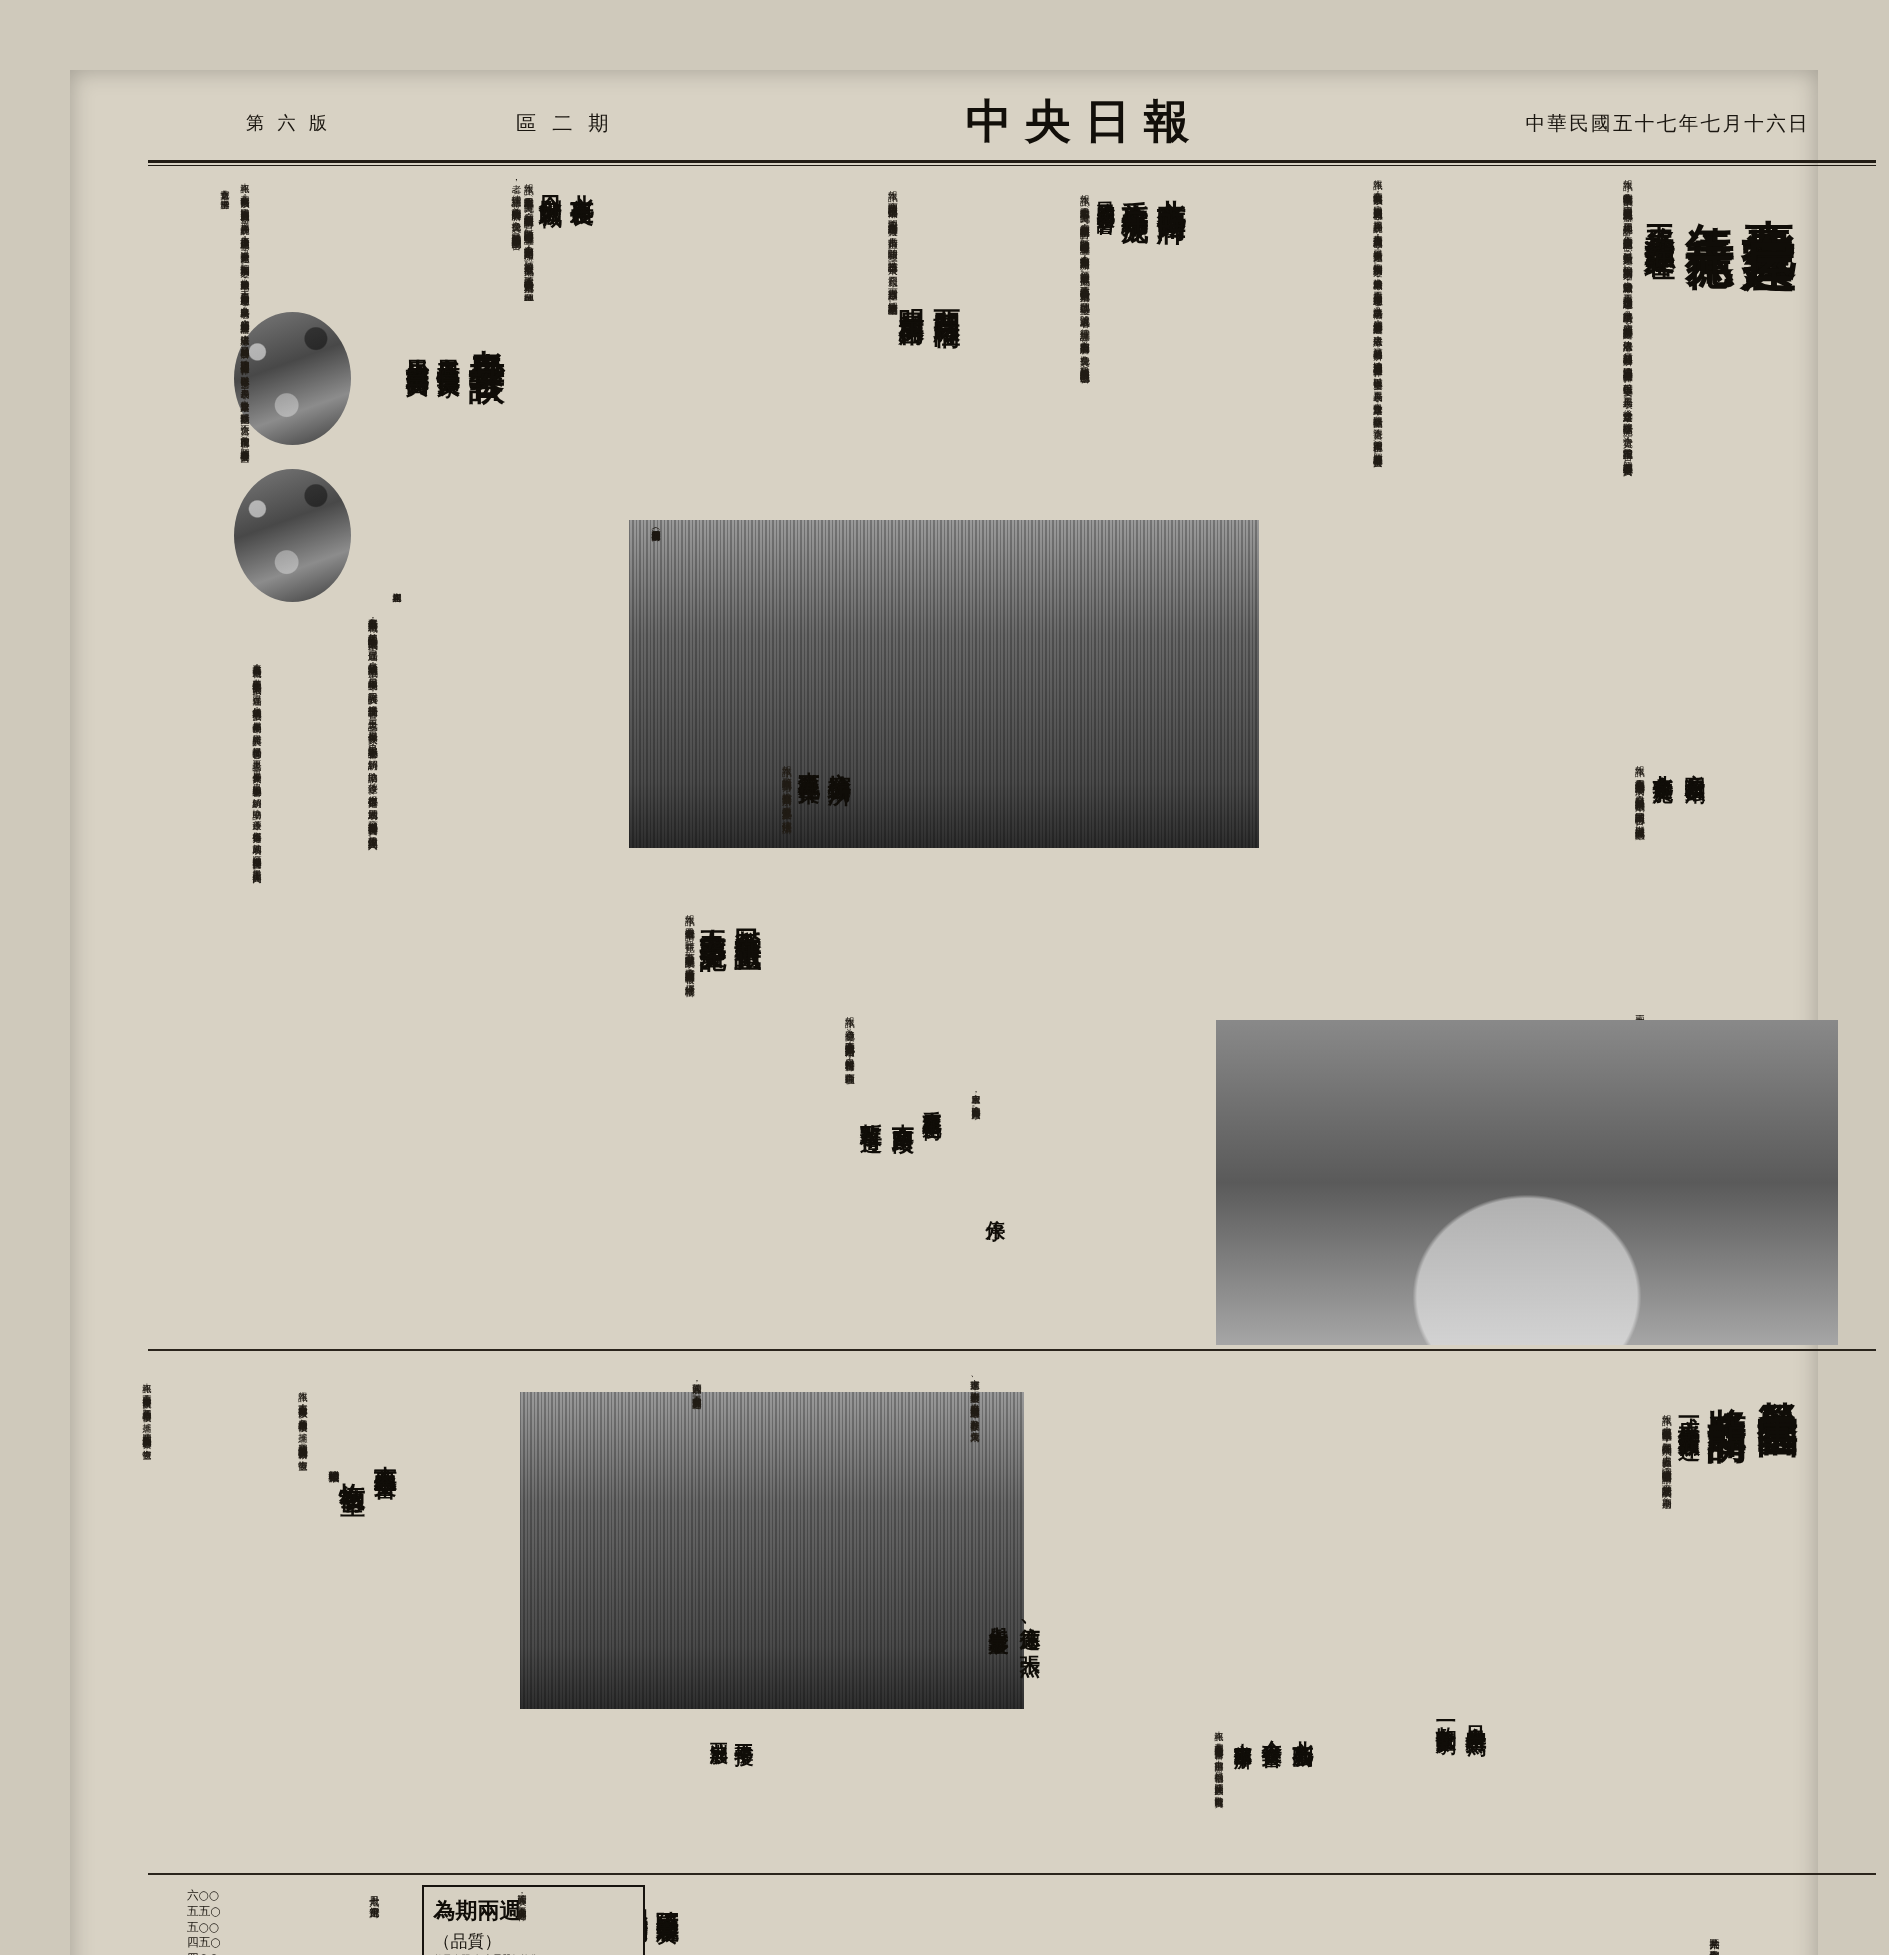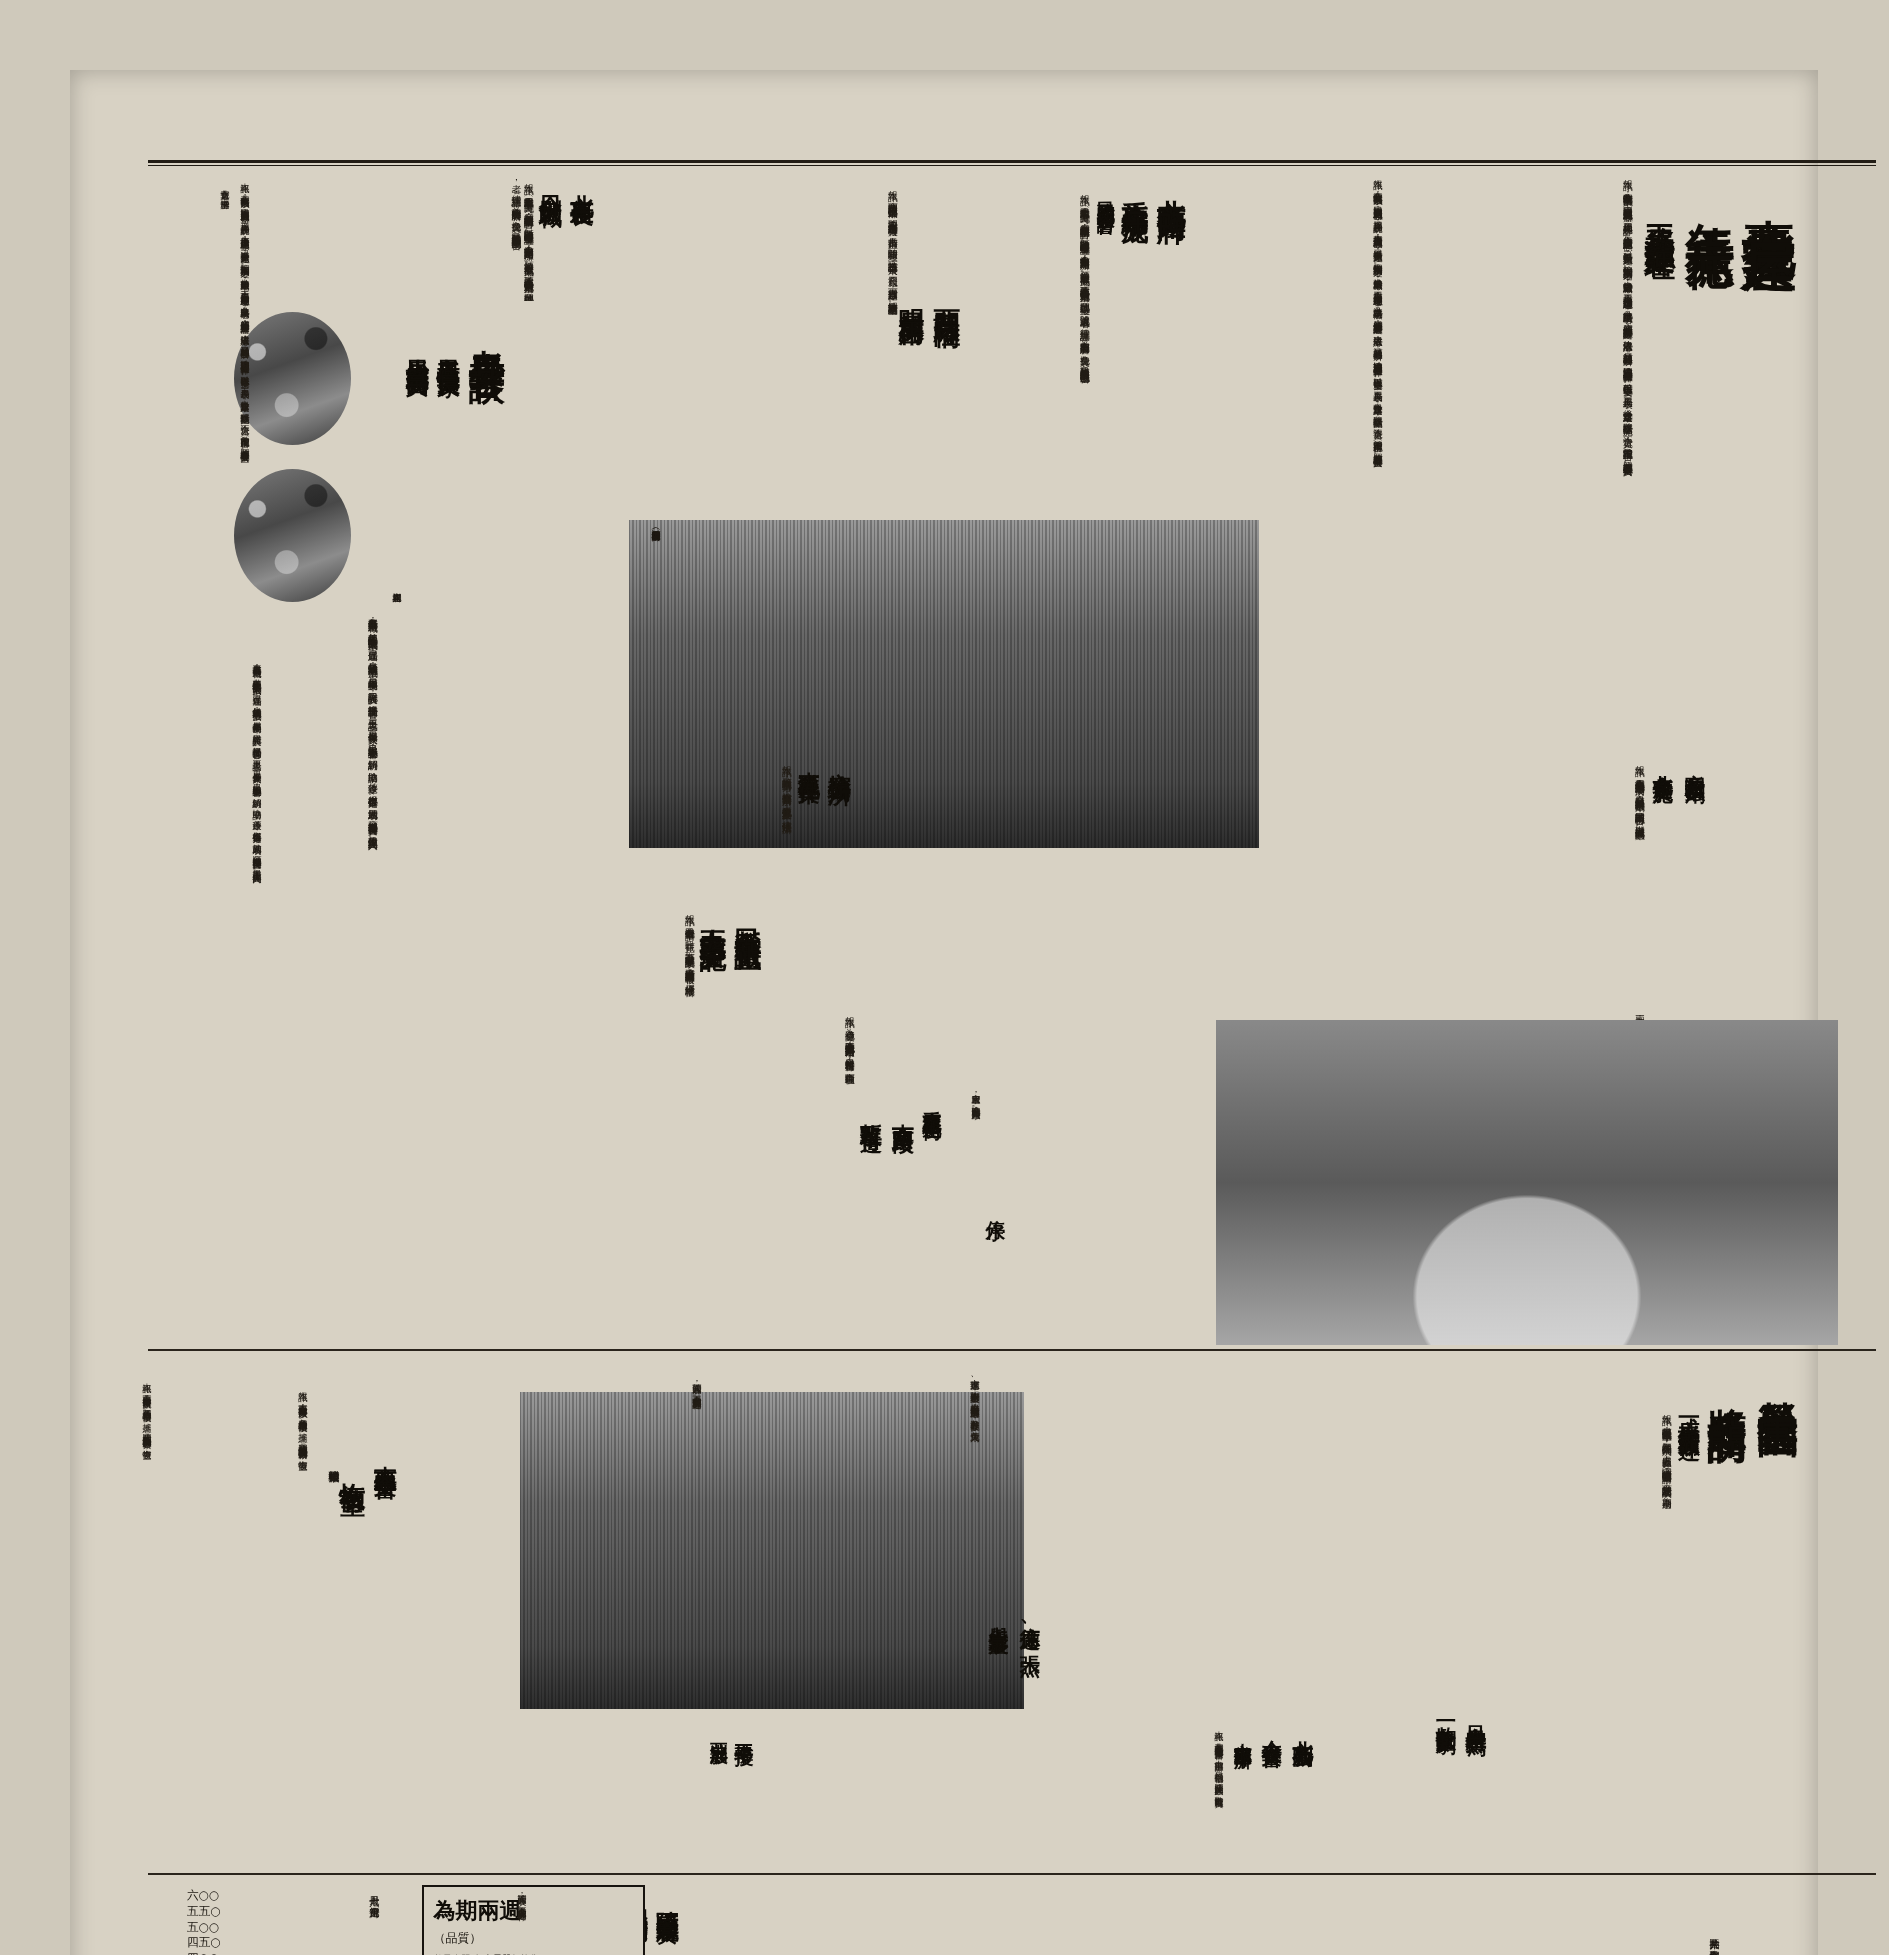--- a/index.html
+++ b/index.html
@@ -119,20 +119,26 @@
       radial-gradient(ellipse at 50% 85%, rgba(255,255,255,.5) 0 25%, transparent 26%),
       linear-gradient(0deg,#a8a69d 0%,#5c5a53 50%,#8b8980 100%);
   }
 </style>
 </head>
 <body>
 
 <div id="page">
 <div id="paper">
 
+  <div id="masthead">
+    <div id="mast-page">第 六 版</div>
+    <div id="mast-issue">區 二 期</div>
+    <div id="mast-title">中央日報</div>
+    <div id="mast-date">中華民國五十七年七月十六日</div>
+  </div>
   <div id="rule-top"></div>
   <div id="rule-top2"></div>
 
   <div class="hl" style="right:11.7px; top:106px; height:391px; font-size:54px; letter-spacing:4.7px;">臺北投資建屋</div>
   <div class="hl" style="right:74px; top:113px; height:383px; font-size:49px; letter-spacing:3.9px;">年達六十億元</div>
   <div class="hl" style="right:137px; top:129px; height:368px; font-size:30.5px; letter-spacing:3.1px;">工務局決加強建築管理</div>
 
   <div class="body-col" style="right:184px; top:102px; width:246px; height:579px;">本報訊 臺北市改制為院轄市以來，民間投資興建房屋的風氣極盛，據工務局初步統計，本年度全市投資建屋的總金額，已達新台幣六十億元之鉅，較去年同期增加約百分之四十。由於建築數量激增，工務局決定自下月起加強建築管理，凡申請建築執照者，必須依照新頒都市計畫規定辦理，違者依法取締。該局並已通知各區公所，協助辦理建築工程之勘查與監督工作，以確保市民居住安全。工務局長表示，今後對於違章建築，將採取斷然措施，決不寬貸，希望市民踴躍配合，共同維護都市景觀與公共安全。</div>
   <div class="body-col" style="right:434px; top:102px; width:188px; height:579px; font-size:9.4px;">本報訊 臺北市改制為院轄市以來，民間投資興建房屋的風氣極盛，據工務局初步統計，本年度全市投資建屋的總金額，已達新台幣六十億元之鉅，較去年同期增加約百分之四十。由於建築數量激增，工務局決定自下月起加強建築管理，凡申請建築執照者，必須依照新頒都市計畫規定辦理，違者依法取締。該局並已通知各區公所，協助辦理建築工程之勘查與監督工作，以確保市民居住安全。工務局長表示，今後對於違章建築，將採取斷然措施，決不寬貸，希望市民踴躍配合，共同維護都市景觀與公共安全。</div>
 
@@ -240,21 +246,21 @@
   <div class="body-col" style="right:1666px; top:1306px; width:70px; height:469px; font-size:9px;">本報訊 東南亞音樂會自前年停辦以來，各會員國均希望早日恢復。據悉，我國代表戴粹倫教授正積極與各國聯繫，恢復有望。</div>
 
   <div class="hr" style="left:78px; top:1803px; width:1728px; height:2px;"></div>
 
   <div class="hl" style="right:1134px; top:1822px; height:168px; font-size:23px; letter-spacing:2px;">陸軍康樂競賽</div>
   <div class="hl" style="right:1165px; top:1822px; height:168px; font-size:22px; letter-spacing:2px;">明起聯演聯劇</div>
   <div class="pcap" style="right:1197px; top:1822px; height:168px; font-size:11px;">在全國文藝中心舉行</div>
 
   <div class="adframe" style="left:352px; top:1815px; width:219px; height:164px; border:2px solid #17130e;">
     <div style="position:absolute; left:9.4px; top:9.4px; font-size:22px; font-weight:bold; font-family:'DejaVu Serif',serif; color:#100d08;">為期兩週</div>
-    <div style="position:absolute; left:9.4px; top:43px; font-size:12px; color:#1a1610;">（品質）</div>
+    <div style="position:absolute; left:9.4px; top:43px; font-size:17px; color:#1a1610;">（品質）</div>
     <div style="position:absolute; left:9.4px; top:66px; font-size:9.4px; color:#1a1610;">數量有限 各大電器行均售</div>
   </div>
   <div class="pcap" style="left:297px; top:1818px; height:164px; font-size:10.2px;">七月十六日 台灣電視第</div>
   <div style="position:absolute; left:117px; top:1818px; width:164px; font-size:11.7px; line-height:1.35; color:#1a1610;">
     <div>六○○</div>
     <div>五五○</div>
     <div>五○○</div>
     <div>四五○</div>
     <div>四○○</div>
 

